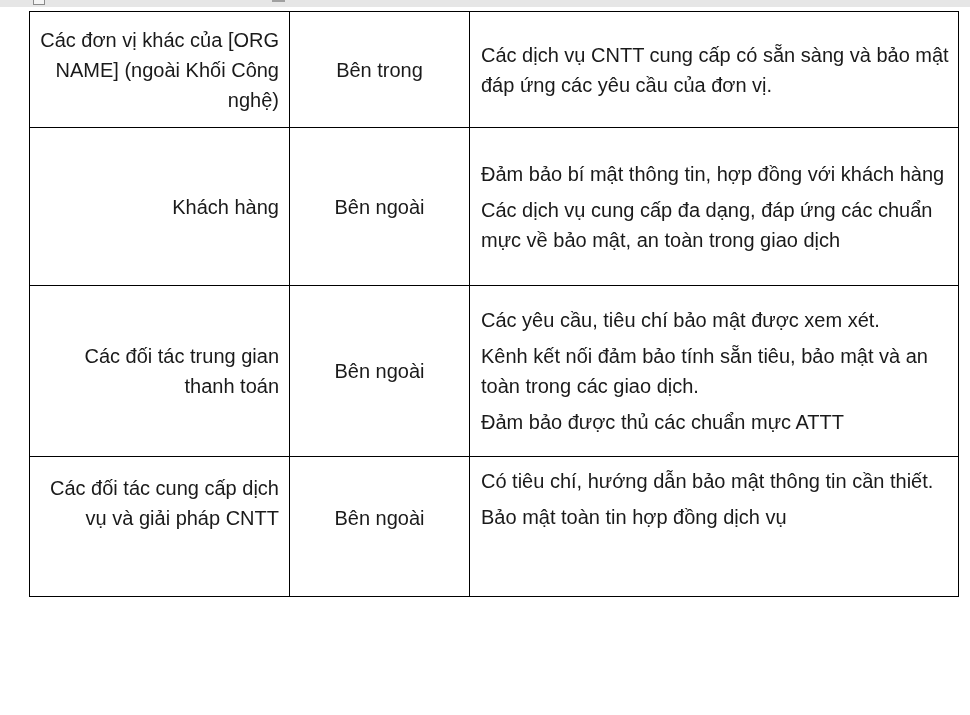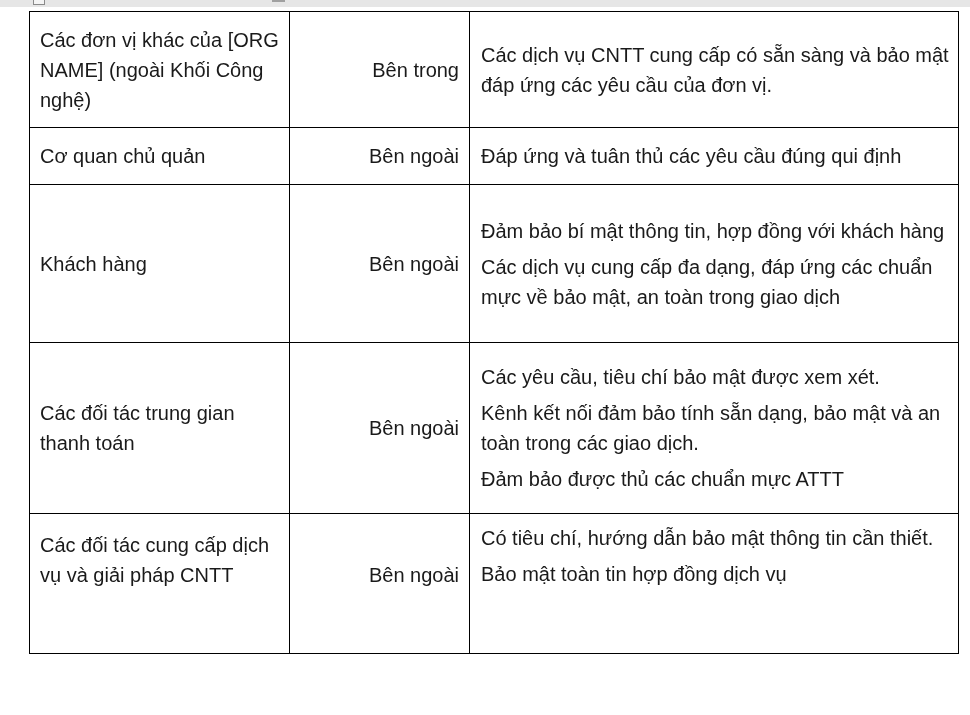--- a/index.html
+++ b/index.html
@@ -45,22 +45,22 @@
       width: 929px;
     }
     .doc-table td {
       border: 1px solid #000;
       font-size: 20px;
       line-height: 30px;
       vertical-align: middle;
       padding: 0 10px;
       box-sizing: border-box;
     }
-    .col-party { width: 260px; }
-    .col-type { width: 180px; text-align: right; }
+    .col-party { width: 260px; text-align: right; }
+    .col-type { width: 180px; text-align: center; }
     .col-req { width: 489px; padding-left: 11px !important; padding-right: 6px !important; }
     .col-req p {
       margin: 0;
     }
     .col-req p + p {
       margin-top: 6px;
     }
     .row-0 { height: 116px; }
     .row-1 { height: 84px; }
     .row-2 { height: 57px; }
@@ -87,41 +87,34 @@
     <col style="width:489px">
   </colgroup>
   <tbody>
     <tr class="row-0">
       <td class="col-party">Các đơn vị khác của [ORG NAME] (ngoài Khối Công nghệ)</td>
       <td class="col-type">Bên trong</td>
       <td class="col-req">
         <p>Các dịch vụ CNTT cung cấp có sẵn sàng và bảo mật đáp ứng các yêu cầu của đơn vị.</p>
       </td>
     </tr>
-    <tr class="row-2">
-      <td class="col-party">Cơ quan chủ quản</td>
-      <td class="col-type">Bên ngoài</td>
-      <td class="col-req">
-        <p>Đáp ứng và tuân thủ các yêu cầu đúng qui định</p>
-      </td>
-    </tr>
     <tr class="row-3">
       <td class="col-party">Khách hàng</td>
       <td class="col-type">Bên ngoài</td>
       <td class="col-req">
         <p>Đảm bảo bí mật thông tin, hợp đồng với khách hàng</p>
         <p>Các dịch vụ cung cấp đa dạng, đáp ứng các chuẩn mực về bảo mật, an toàn trong giao dịch</p>
       </td>
     </tr>
     <tr class="row-4">
       <td class="col-party">Các đối tác trung gian thanh toán</td>
       <td class="col-type">Bên ngoài</td>
       <td class="col-req">
         <p>Các yêu cầu, tiêu chí bảo mật được xem xét.</p>
-        <p>Kênh kết nối đảm bảo tính sẵn dạng, bảo mật và an toàn trong các giao dịch.</p>
+        <p>Kênh kết nối đảm bảo tính sẵn tiêu, bảo mật và an toàn trong các giao dịch.</p>
         <p>Đảm bảo được thủ các chuẩn mực ATTT</p>
       </td>
     </tr>
     <tr class="row-5">
       <td class="col-party">Các đối tác cung cấp dịch vụ và giải pháp CNTT</td>
       <td class="col-type">Bên ngoài</td>
       <td class="col-req">
         <p>Có tiêu chí, hướng dẫn bảo mật thông tin cần thiết.</p>
         <p>Bảo mật toàn tin hợp đồng dịch vụ</p>
       </td>

